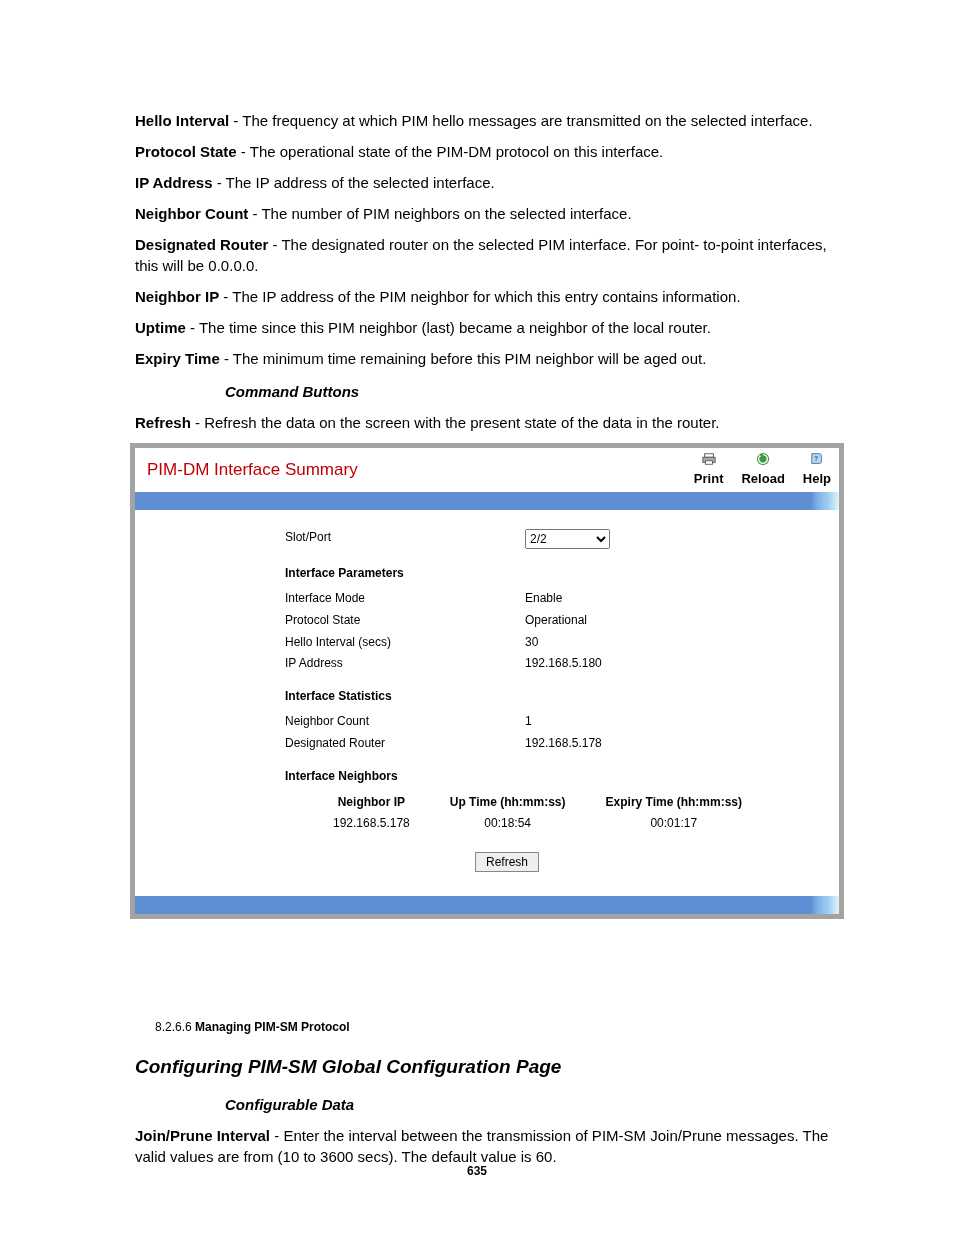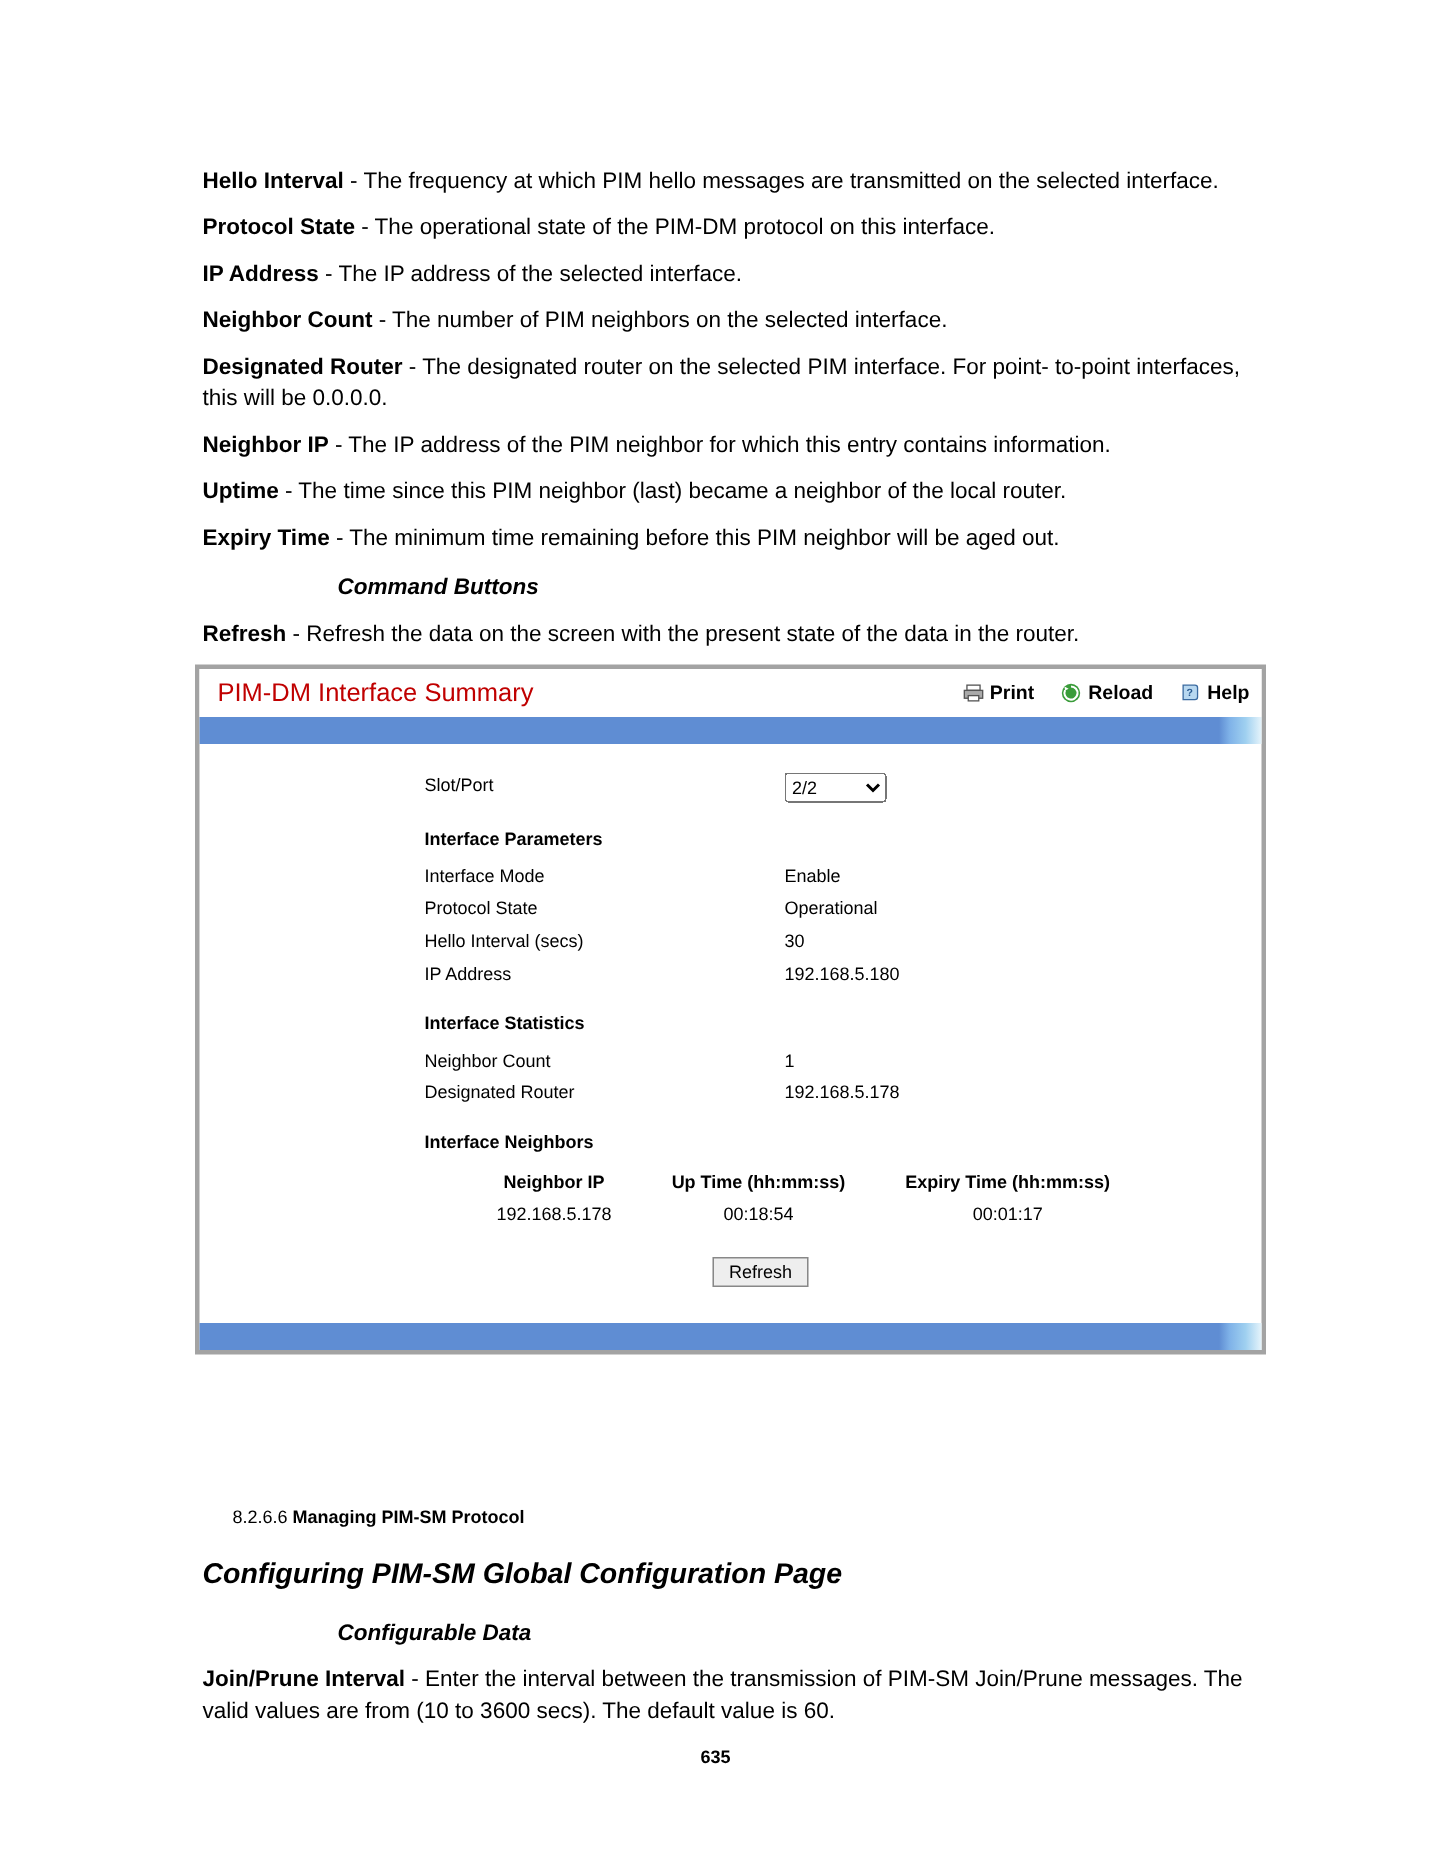--- a/index.html
+++ b/index.html
@@ -21,21 +21,21 @@
   }
   .def { margin: 0 0 10px 0; }
   .def .term { font-weight: bold; }
   .subhead {
     font-weight: bold;
     margin: 12px 0 10px 90px;
     font-style: italic;
   }
   .panel {
     margin: 10px -5px 17px -5px;
-    border: 3px solid #a3a3a3;
+    border: 5px solid #a3a3a3;
     font-family: Verdana, Tahoma, sans-serif;
   }
   .panel-head {
     display: flex;
     align-items: center;
     padding: 4px 8px 4px 12px;
     font-size: 15px;
     background: #fff;
   }
   .panel-title {
@@ -46,20 +46,21 @@
   .spacer { flex: 1; }
   .tool {
     display: inline-flex;
     align-items: center;
     gap: 4px;
     margin-left: 18px;
     font-size: 13px;
     color: #000;
     font-weight: bold;
     cursor: pointer;
+    flex-direction: column;
   }
   .ic { width: 14px; height: 14px; display: inline-block; }
   .blue-bar {
     height: 18px;
     background: linear-gradient(to right, #5f8dd3 0%, #5f8dd3 96%, #7fb2e8 97%, #9fd0f0 98.5%, #e6f4fb 100%);
   }
   .panel-body {
     padding: 14px 20px 18px 150px;
     font-size: 12px;
     color: #000;
@@ -71,21 +72,21 @@
   .kv-label {
     width: 240px;
   }
   .kv-value { }
   .sect-head {
     font-weight: bold;
     margin: 16px 0 8px 0;
   }
   select.slotport {
     font-size: 12px;
-    width: 68px;
+    width: 85px;
     height: 20px;
   }
   table.neighbors {
     border-collapse: collapse;
     margin: 4px 0 0 28px;
     font-size: 12px;
   }
   table.neighbors th {
     font-weight: bold;
     padding: 2px 20px;

